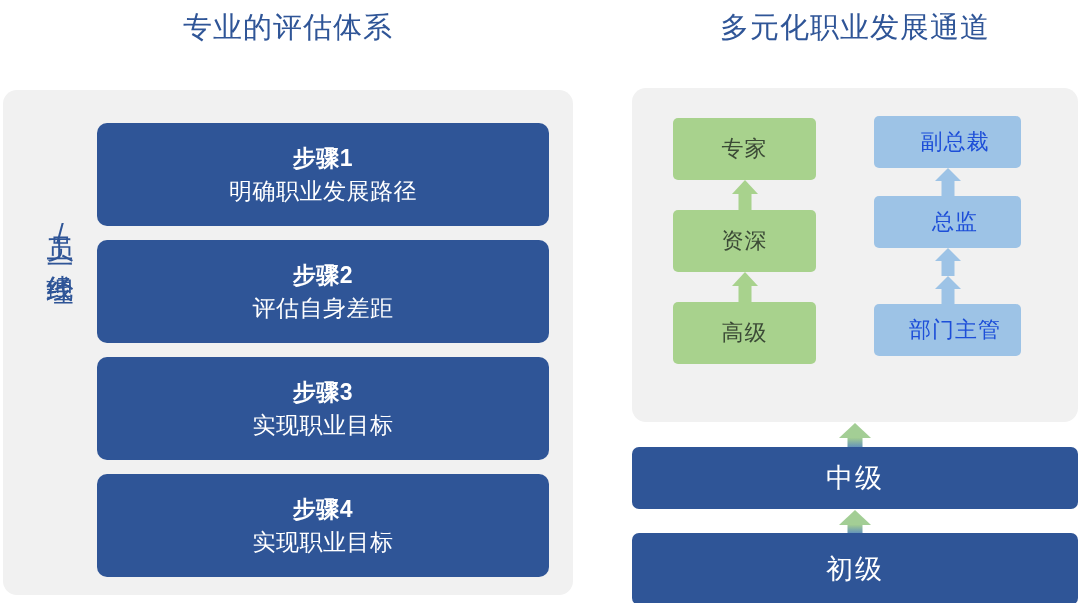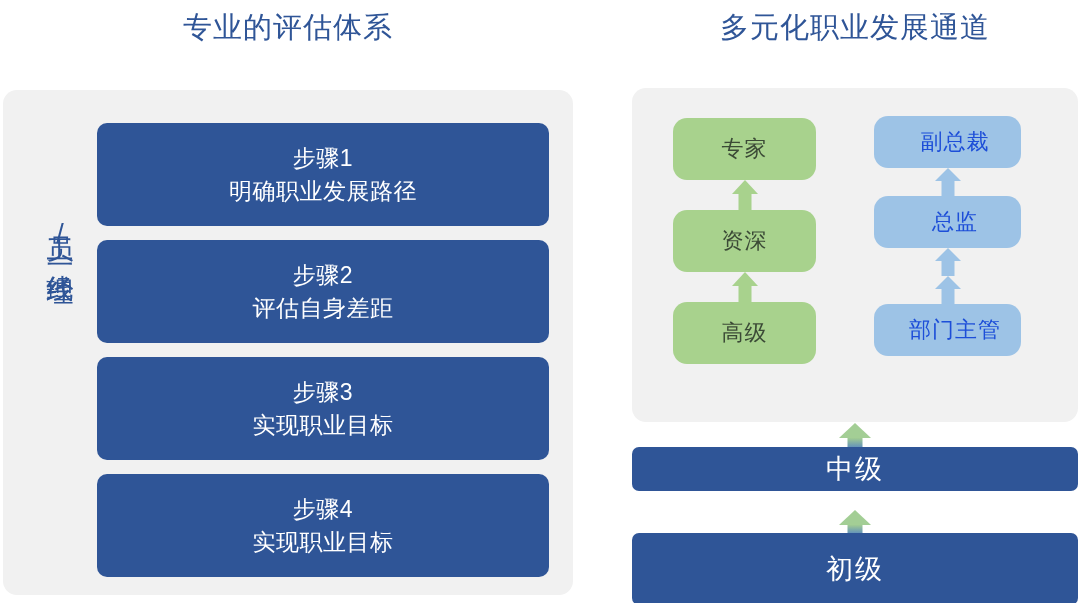--- a/index.html
+++ b/index.html
@@ -71,41 +71,42 @@
     display: flex;
     flex-direction: column;
     align-items: center;
     justify-content: center;
     box-sizing: border-box;
   }
   .step-card .step-num {
     font-size: 23px;
     line-height: 1.42;
     letter-spacing: 0.5px;
+    font-weight: bold;
   }
   .step-card .step-desc {
     font-size: 23px;
     line-height: 1.42;
     letter-spacing: 0.5px;
     text-align: center;
   }
 
   
   .ladder {
     position: absolute;
     display: flex;
     flex-direction: column-reverse;
     align-items: center;
   }
   #ladder-green { left: 673px; top: 118px; width: 143px; }
   #ladder-blue  { left: 874px; top: 116px; width: 147px; }
 
   .rung {
     width: 100%;
-    border-radius: 14px;
+    border-radius: 5px;
     display: flex;
     align-items: center;
     justify-content: center;
     box-sizing: border-box;
     letter-spacing: 1px;
   }
   .rung.green {
     height: 62px;
     background: #A8D28D;
     color: #3B4A36;
@@ -156,21 +157,21 @@
     width: 446px;
     background: #2F5597;
     border-radius: 7px;
     color: #ffffff;
     font-size: 27px;
     letter-spacing: 2px;
     display: flex;
     align-items: center;
     justify-content: center;
   }
-  #bar-mid  { top: 447px; height: 44px; }
+  #bar-mid  { top: 447px; height: 62px; }
   #bar-base { top: 533px; height: 72px; }
 
   
   .grad-arrow {
     position: absolute;
     left: 839px;
     width: 32px;
   }
   .grad-arrow .g-shaft {
     position: absolute;

